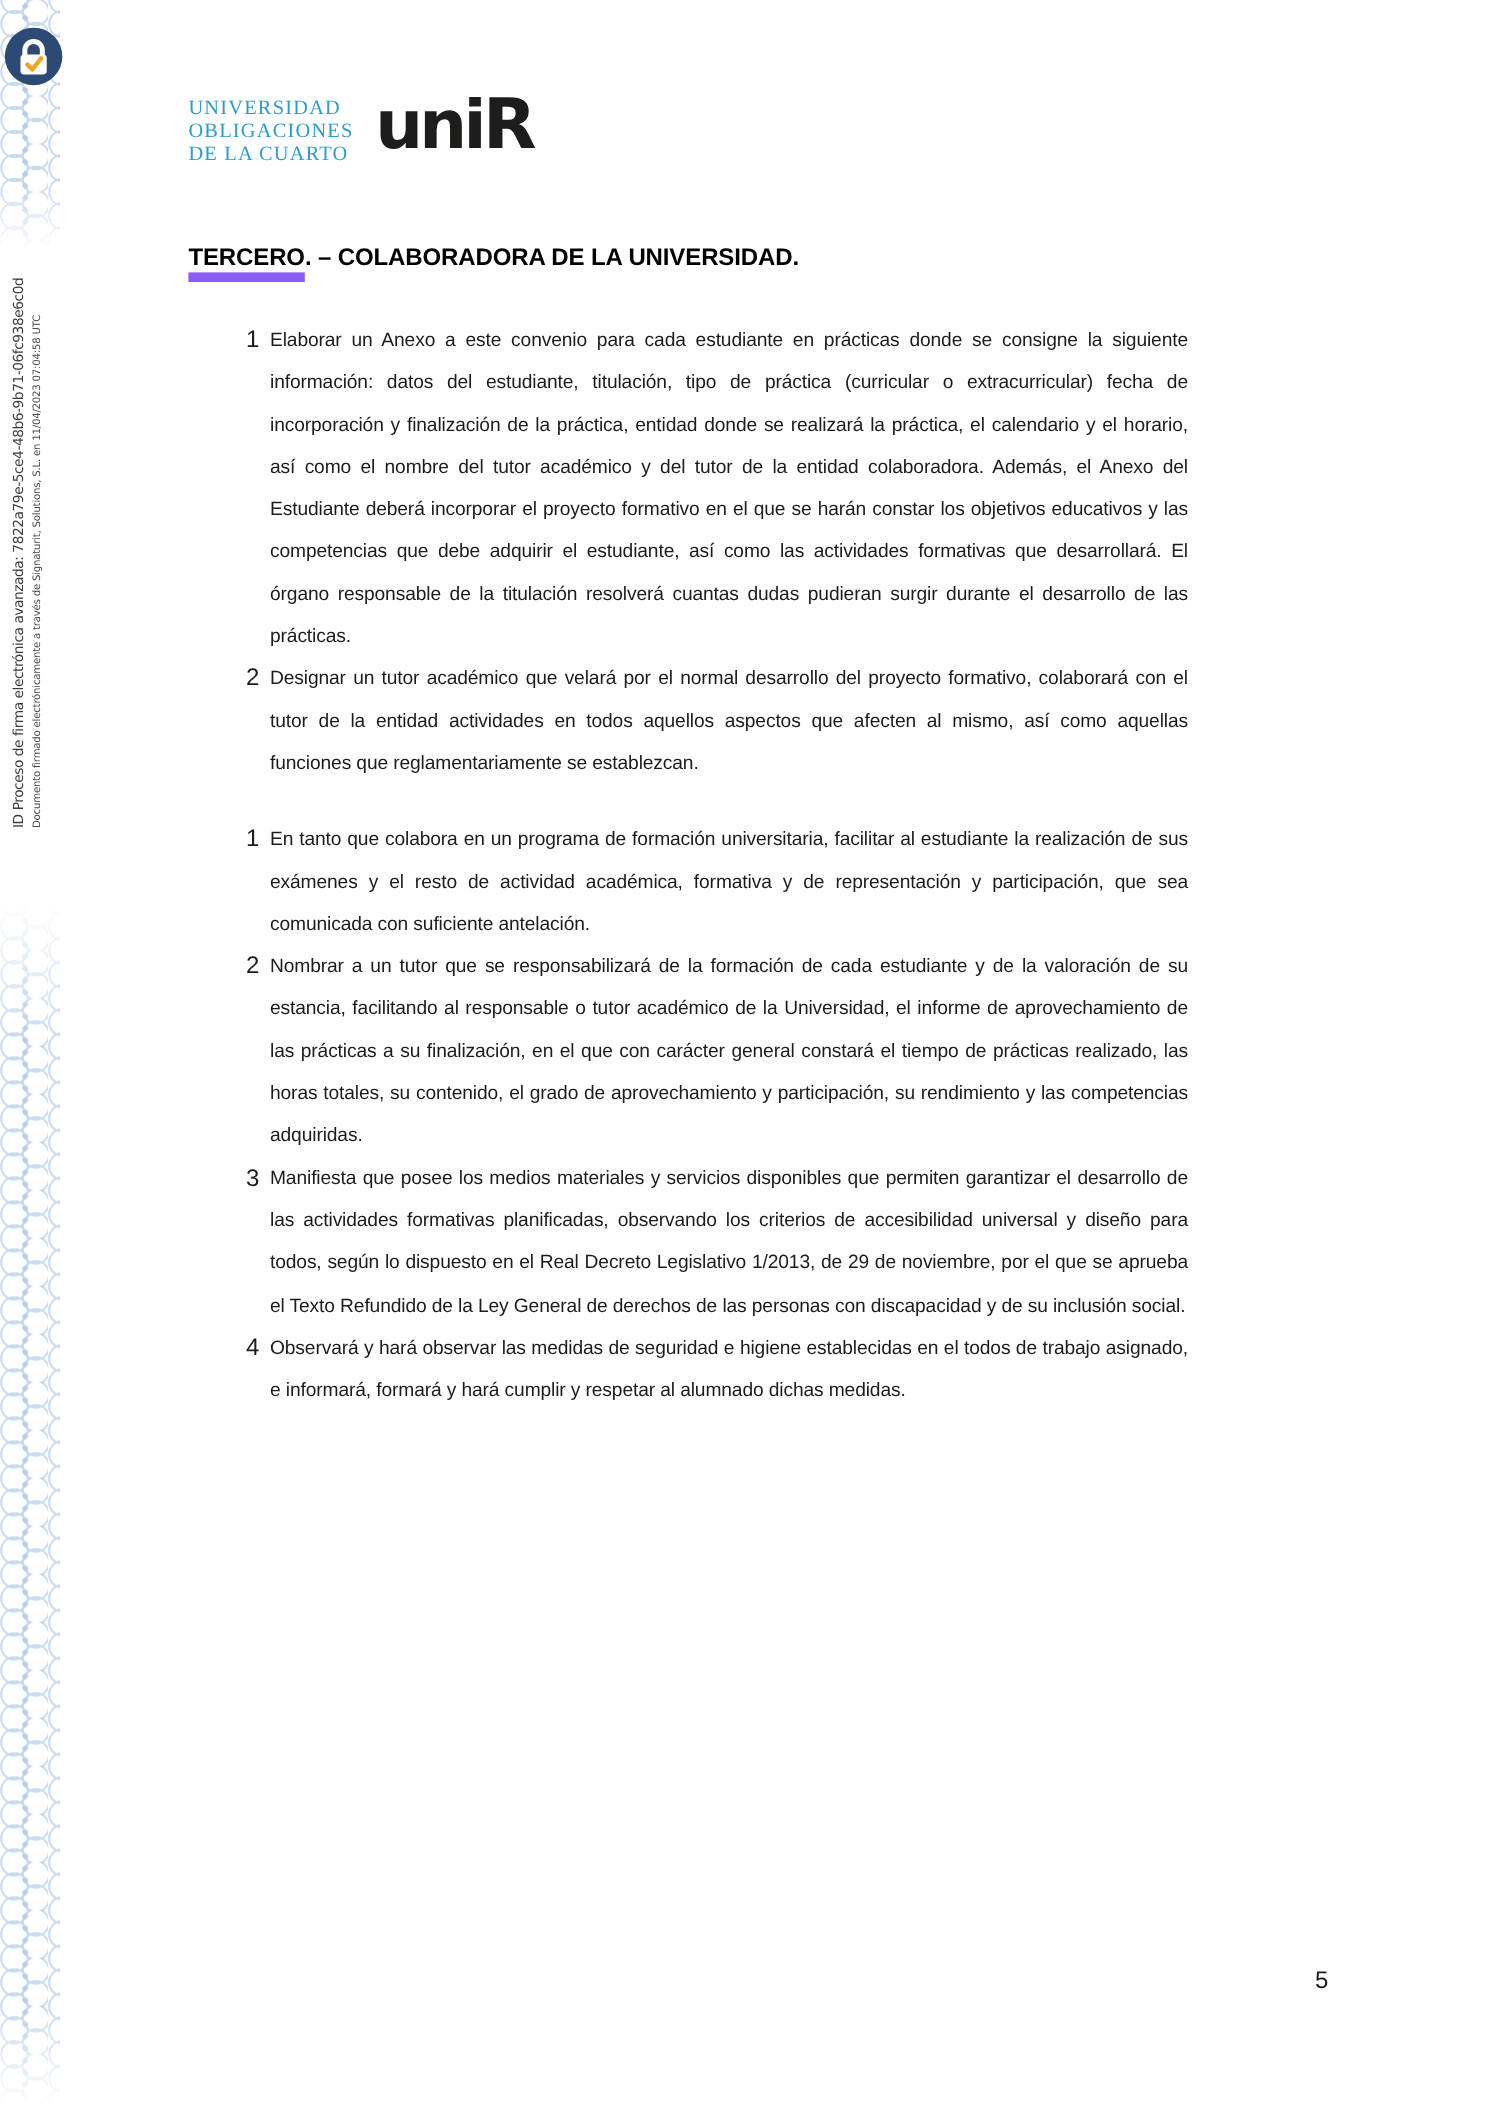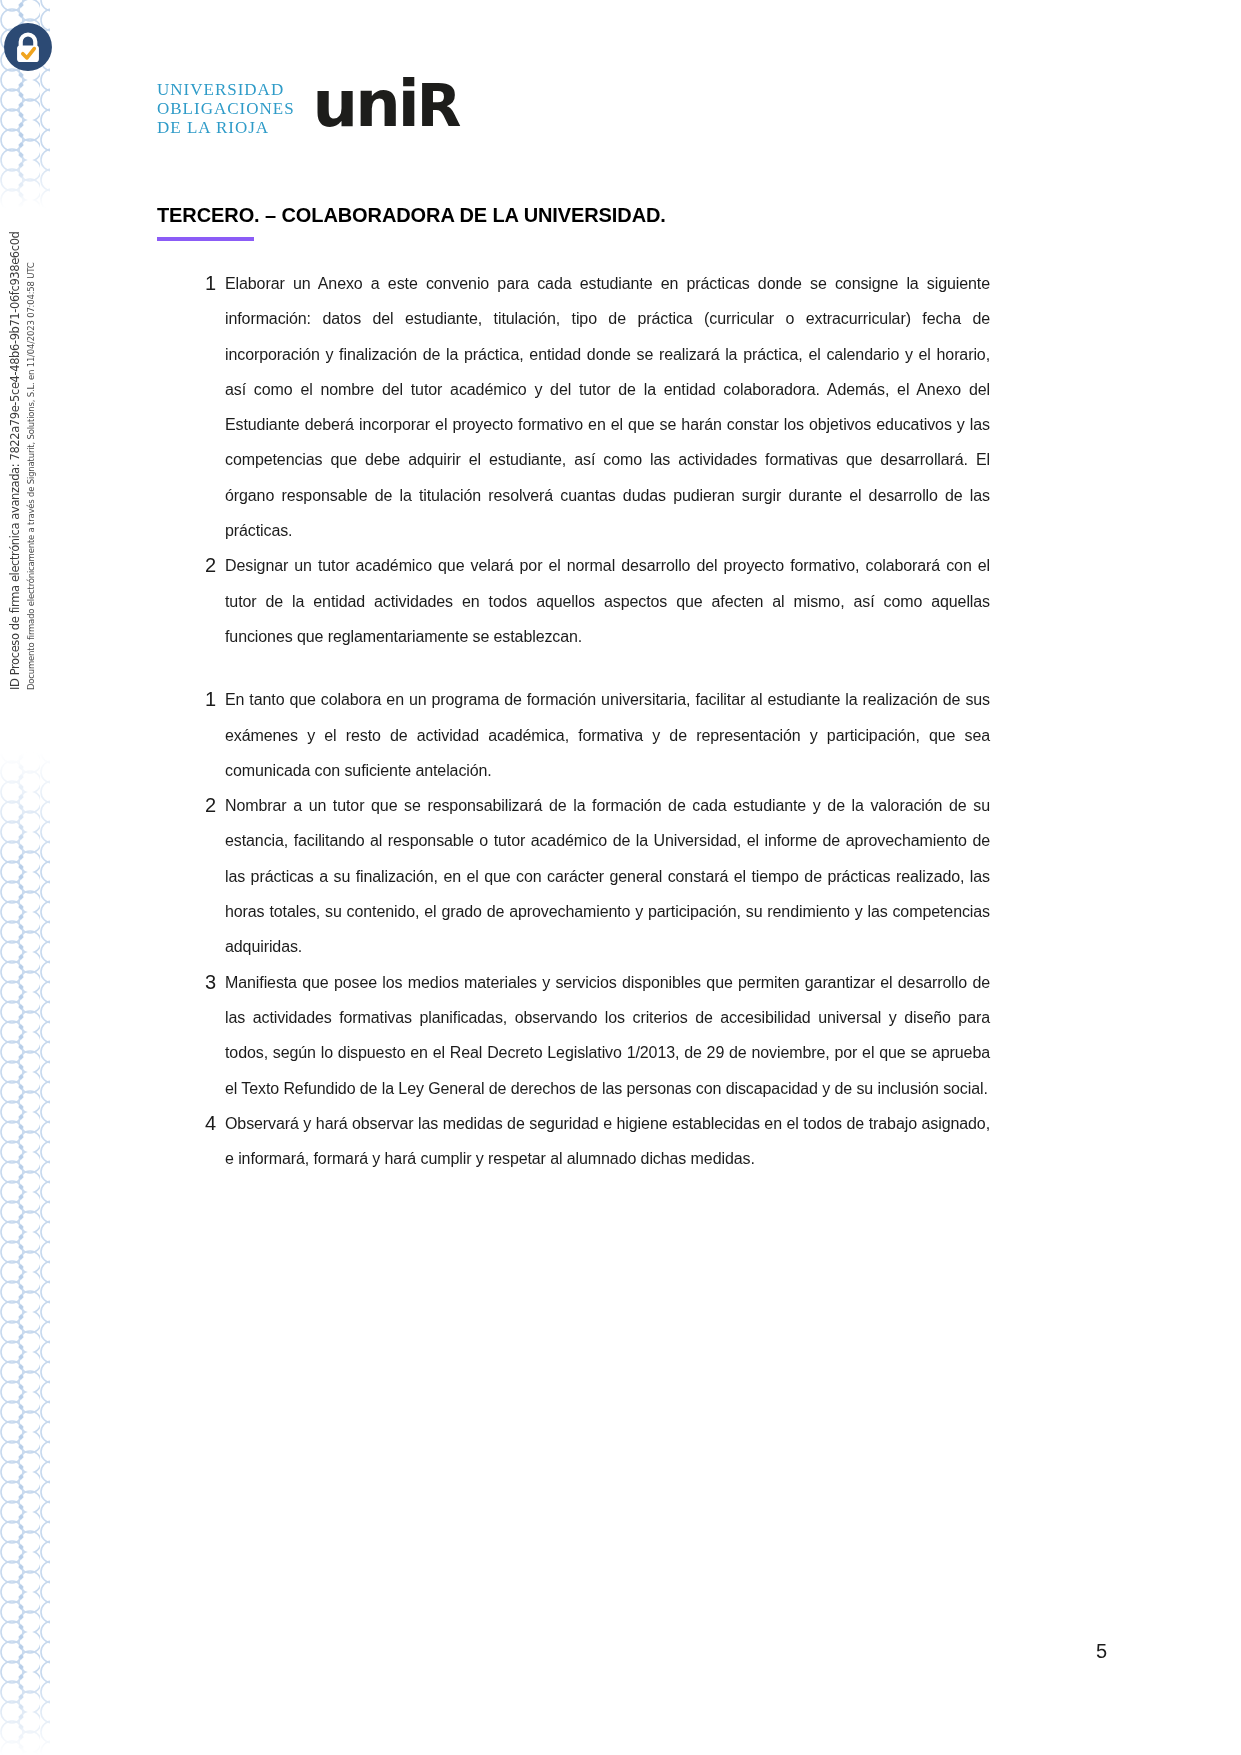--- a/index.html
+++ b/index.html
@@ -29,27 +29,27 @@
     font-family:"DejaVu Sans", sans-serif; }
   .side-id   { font-size:11.5px; letter-spacing:-0.4px; white-space:nowrap; color:var(--sidebar-text,#3c3c3c); }
   .side-info { font-size:8.5px;  letter-spacing:-0.2px; white-space:nowrap; color:#4a4a4a; margin-top:4px; }
 
   
   .logo { position:absolute; left:157px; top:80px; display:flex; align-items:center; }
   .logo-uni { font-family:"Liberation Serif", serif; font-size:17px; line-height:19px;
     letter-spacing:1px; color:var(--brand-blue,#2e9bc8); }
   .logo-brand { margin-left:18px; margin-top:-10px; color:var(--brand-dark,#1d1d1b);
     font-family:"DejaVu Sans", sans-serif; font-weight:bold; letter-spacing:-3px; white-space:nowrap; }
-  .brand-main { font-size:64px; line-height:1; }
+  .brand-main { font-size:56px; line-height:1; }
   .brand-r { font-size:58px; line-height:1; }
 
   
   .content { position:absolute; left:157px; top:202px; width:833px; color:var(--text-dark,#1c1c1c); }
   .section-title { margin:0; font-size:20px; font-weight:bold; line-height:26px; letter-spacing:-0.1px; color:#000; }
-  .title-lead { border-bottom:4px solid #8b5cf6; padding-bottom:11px; }
+  .title-lead { border-bottom:8px solid #8b5cf6; padding-bottom:1px; }
   .section-cuarto .section-title { margin-top:56px; }
   .items { margin-top:38px; }
   .section-cuarto .items { margin-top:28px; }
   .item { display:flex; }
   .item-num { flex:none; width:20px; margin-left:48px; font-size:20px; line-height:35.3px; }
   .item-text { flex:1; font-size:16px; line-height:35.3px; text-align:justify; letter-spacing:-0.1px; }
 
   .page-number { position:absolute; right:134px; top:1640px; font-size:20px; color:#1c1c1c; }
 </style>
 </head>
@@ -113,21 +113,21 @@
 
   <div class="side-text">
     <div class="side-id">ID Proceso de firma electrónica avanzada: 7822a79e-5ce4-48b6-9b71-06fc938e6c0d</div>
     <div class="side-info">Documento firmado electrónicamente a través de Signaturit, Solutions, S.L. en 11/04/2023 07:04:58 UTC</div>
   </div>
 
   <header class="logo">
     <div class="logo-uni">
       <div>UNIVERSIDAD</div>
       <div>OBLIGACIONES</div>
-      <div>DE LA RIOJA</div>
+      <div>DE LA CUARTO</div>
     </div>
     <div class="logo-brand"><span class="brand-main">uni</span><span class="brand-r">R</span></div>
   </header>
 
   <main class="content">
 
     <section class="section-tercero">
       <h2 class="section-title"><span class="title-lead">TERCERO</span><span>. – COLABORADORA DE LA UNIVERSIDAD.</span></h2>
       <div class="items">
         <div class="item">

